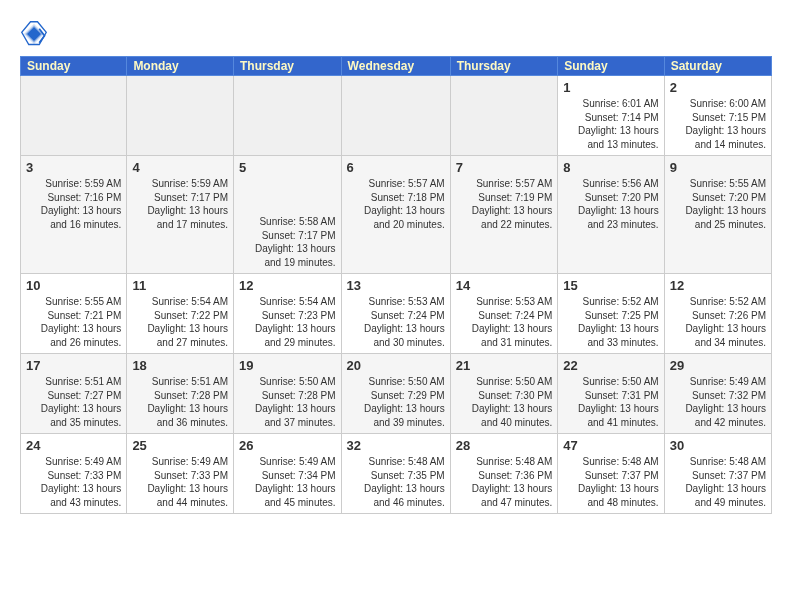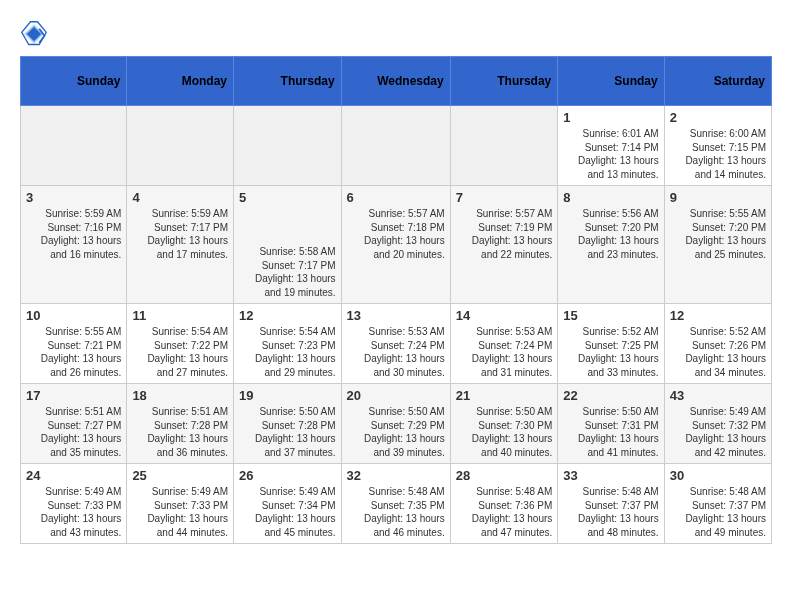--- a/index.html
+++ b/index.html
@@ -54,25 +54,25 @@
       color: #333;
       margin-top: 2px;
     }
     .calendar {
       width: 100%;
       border-collapse: collapse;
       border: 1px solid #ccc;
     }
     .calendar th {
       background: #3366cc;
-      color: #000000;
+      color: #fef9c3;
       font-size: 12px;
       font-weight: bold;
-      padding: 17px 6px;
-      text-align: right;
+      padding: 2px 6px;
+      text-align: left;
       border: 1px solid #5588dd;
     }
     .calendar td {
       vertical-align: top;
       padding: 4px 5px;
       font-size: 10px;
       color: #333;
       border: 1px solid #ccc;
       width: 113px;
       min-height: 80px;
@@ -295,21 +295,21 @@
 and 40 minutes.</div>
           </td>
           <td>
             <span class="day-num">22</span>
             <div class="day-info" style="white-space: pre-line;">Sunrise: 5:50 AM
 Sunset: 7:31 PM
 Daylight: 13 hours
 and 41 minutes.</div>
           </td>
           <td>
-            <span class="day-num">43</span>
+            <span class="day-num">29</span>
             <div class="day-info" style="white-space: pre-line;">Sunrise: 5:49 AM
 Sunset: 7:32 PM
 Daylight: 13 hours
 and 42 minutes.</div>
           </td>
         </tr>
         <tr>
           <td>
             <span class="day-num">24</span>
             <div class="day-info" style="white-space: pre-line;">Sunrise: 5:49 AM
@@ -339,21 +339,21 @@
 and 46 minutes.</div>
           </td>
           <td>
             <span class="day-num">28</span>
             <div class="day-info" style="white-space: pre-line;">Sunrise: 5:48 AM
 Sunset: 7:36 PM
 Daylight: 13 hours
 and 47 minutes.</div>
           </td>
           <td>
-            <span class="day-num">33</span>
+            <span class="day-num">47</span>
             <div class="day-info" style="white-space: pre-line;">Sunrise: 5:48 AM
 Sunset: 7:37 PM
 Daylight: 13 hours
 and 48 minutes.</div>
           </td>
           <td>
             <span class="day-num">30</span>
             <div class="day-info" style="white-space: pre-line;">Sunrise: 5:48 AM
 Sunset: 7:37 PM
 Daylight: 13 hours

